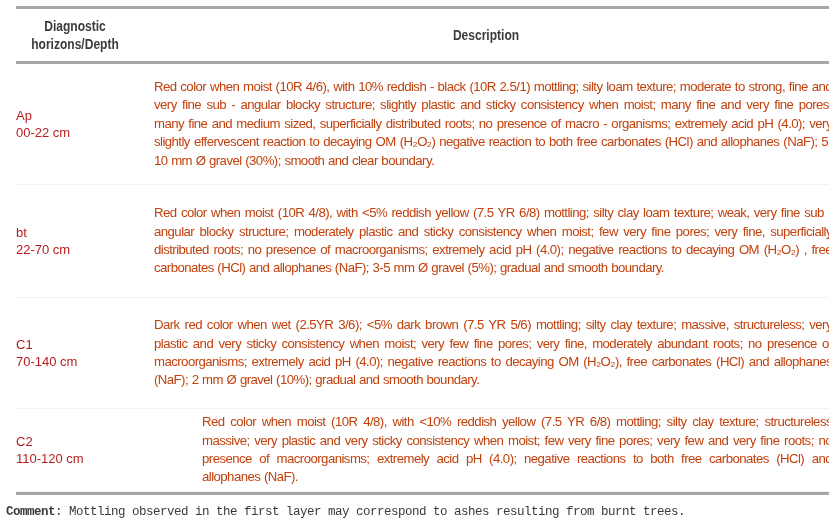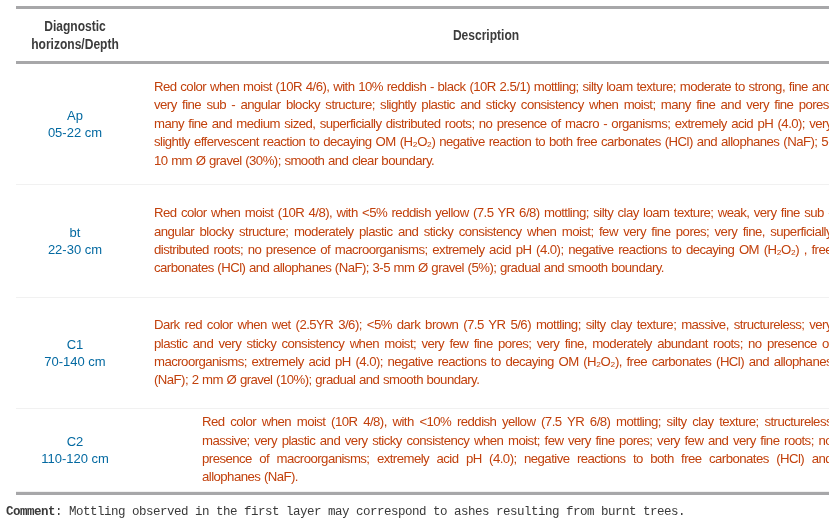--- a/index.html
+++ b/index.html
@@ -18,21 +18,21 @@
     width: 118px; text-align: center; font-size: 14px; font-weight: bold;
     line-height: 18px; color: #3c3c3c; transform: scaleX(0.86);
   }
   .h-col2 {
     flex: 1; text-align: center; font-size: 14px; font-weight: bold; color: #3c3c3c;
     transform: scaleX(0.86);
   }
   .row { display: flex; align-items: center; border-bottom: 1px solid #f1f1f1; }
   .row:last-child { border-bottom: none; }
   .c1 {
-    width: 118px; text-align: center; font-size: 13px; line-height: 17px; color: #0369a1;
+    width: 118px; text-align: left; font-size: 13px; line-height: 17px; color: #b91c1c;
   }
   .c2 {
     flex: 1; padding: 4px 6px 4px 20px; font-size: 13.2px; line-height: 18.4px;
     text-align: justify; color: #c2410c;
     letter-spacing: -0.55px; word-spacing: 0.5px;
   }
   .r1 { height: 120px; }
   .r2 { height: 112px; }
   .r3 { height: 110px; }
   .r4 { height: 82px; gap: 48px; }
@@ -53,29 +53,29 @@
       <div>Diagnostic</div>
       <div>horizons/Depth</div>
     </div>
     <div class="h-col2">Description</div>
   </div>
   <div class="rule"></div>
 
   <div class="row r1">
     <div class="c1">
       <div>Ap</div>
-      <div>05-22 cm</div>
+      <div>00-22 cm</div>
     </div>
     <div class="c2">Red color when moist (10R 4/6), with 10% reddish - black (10R 2.5/1) mottling; silty loam texture; moderate to strong, fine and very fine sub - angular blocky structure; slightly plastic and sticky consistency when moist; many fine and very fine pores; many fine and medium sized, superficially distributed roots; no presence of macro - organisms; extremely acid pH (4.0); very slightly effervescent reaction to decaying OM (H₂O₂) negative reaction to both free carbonates (HCl) and allophanes (NaF); 5-10 mm Ø gravel (30%); smooth and clear boundary.</div>
   </div>
 
   <div class="row r2">
     <div class="c1">
       <div>bt</div>
-      <div>22-30 cm</div>
+      <div>22-70 cm</div>
     </div>
     <div class="c2">Red color when moist (10R 4/8), with &lt;5% reddish yellow (7.5 YR 6/8) mottling; silty clay loam texture; weak, very fine sub - angular blocky structure; moderately plastic and sticky consistency when moist; few very fine pores; very fine, superficially distributed roots; no presence of macroorganisms; extremely acid pH (4.0); negative reactions to decaying OM (H₂O₂) , free carbonates (HCl) and allophanes (NaF); 3-5 mm Ø gravel (5%); gradual and smooth boundary.</div>
   </div>
 
   <div class="row r3">
     <div class="c1">
       <div>C1</div>
       <div>70-140 cm</div>
     </div>
     <div class="c2">Dark red color when wet (2.5YR 3/6); &lt;5% dark brown (7.5 YR 5/6) mottling; silty clay texture; massive, structureless; very plastic and very sticky consistency when moist; very few fine pores; very fine, moderately abundant roots; no presence of macroorganisms; extremely acid pH (4.0); negative reactions to decaying OM (H₂O₂), free carbonates (HCl) and allophanes (NaF); 2 mm Ø gravel (10%); gradual and smooth boundary.</div>

